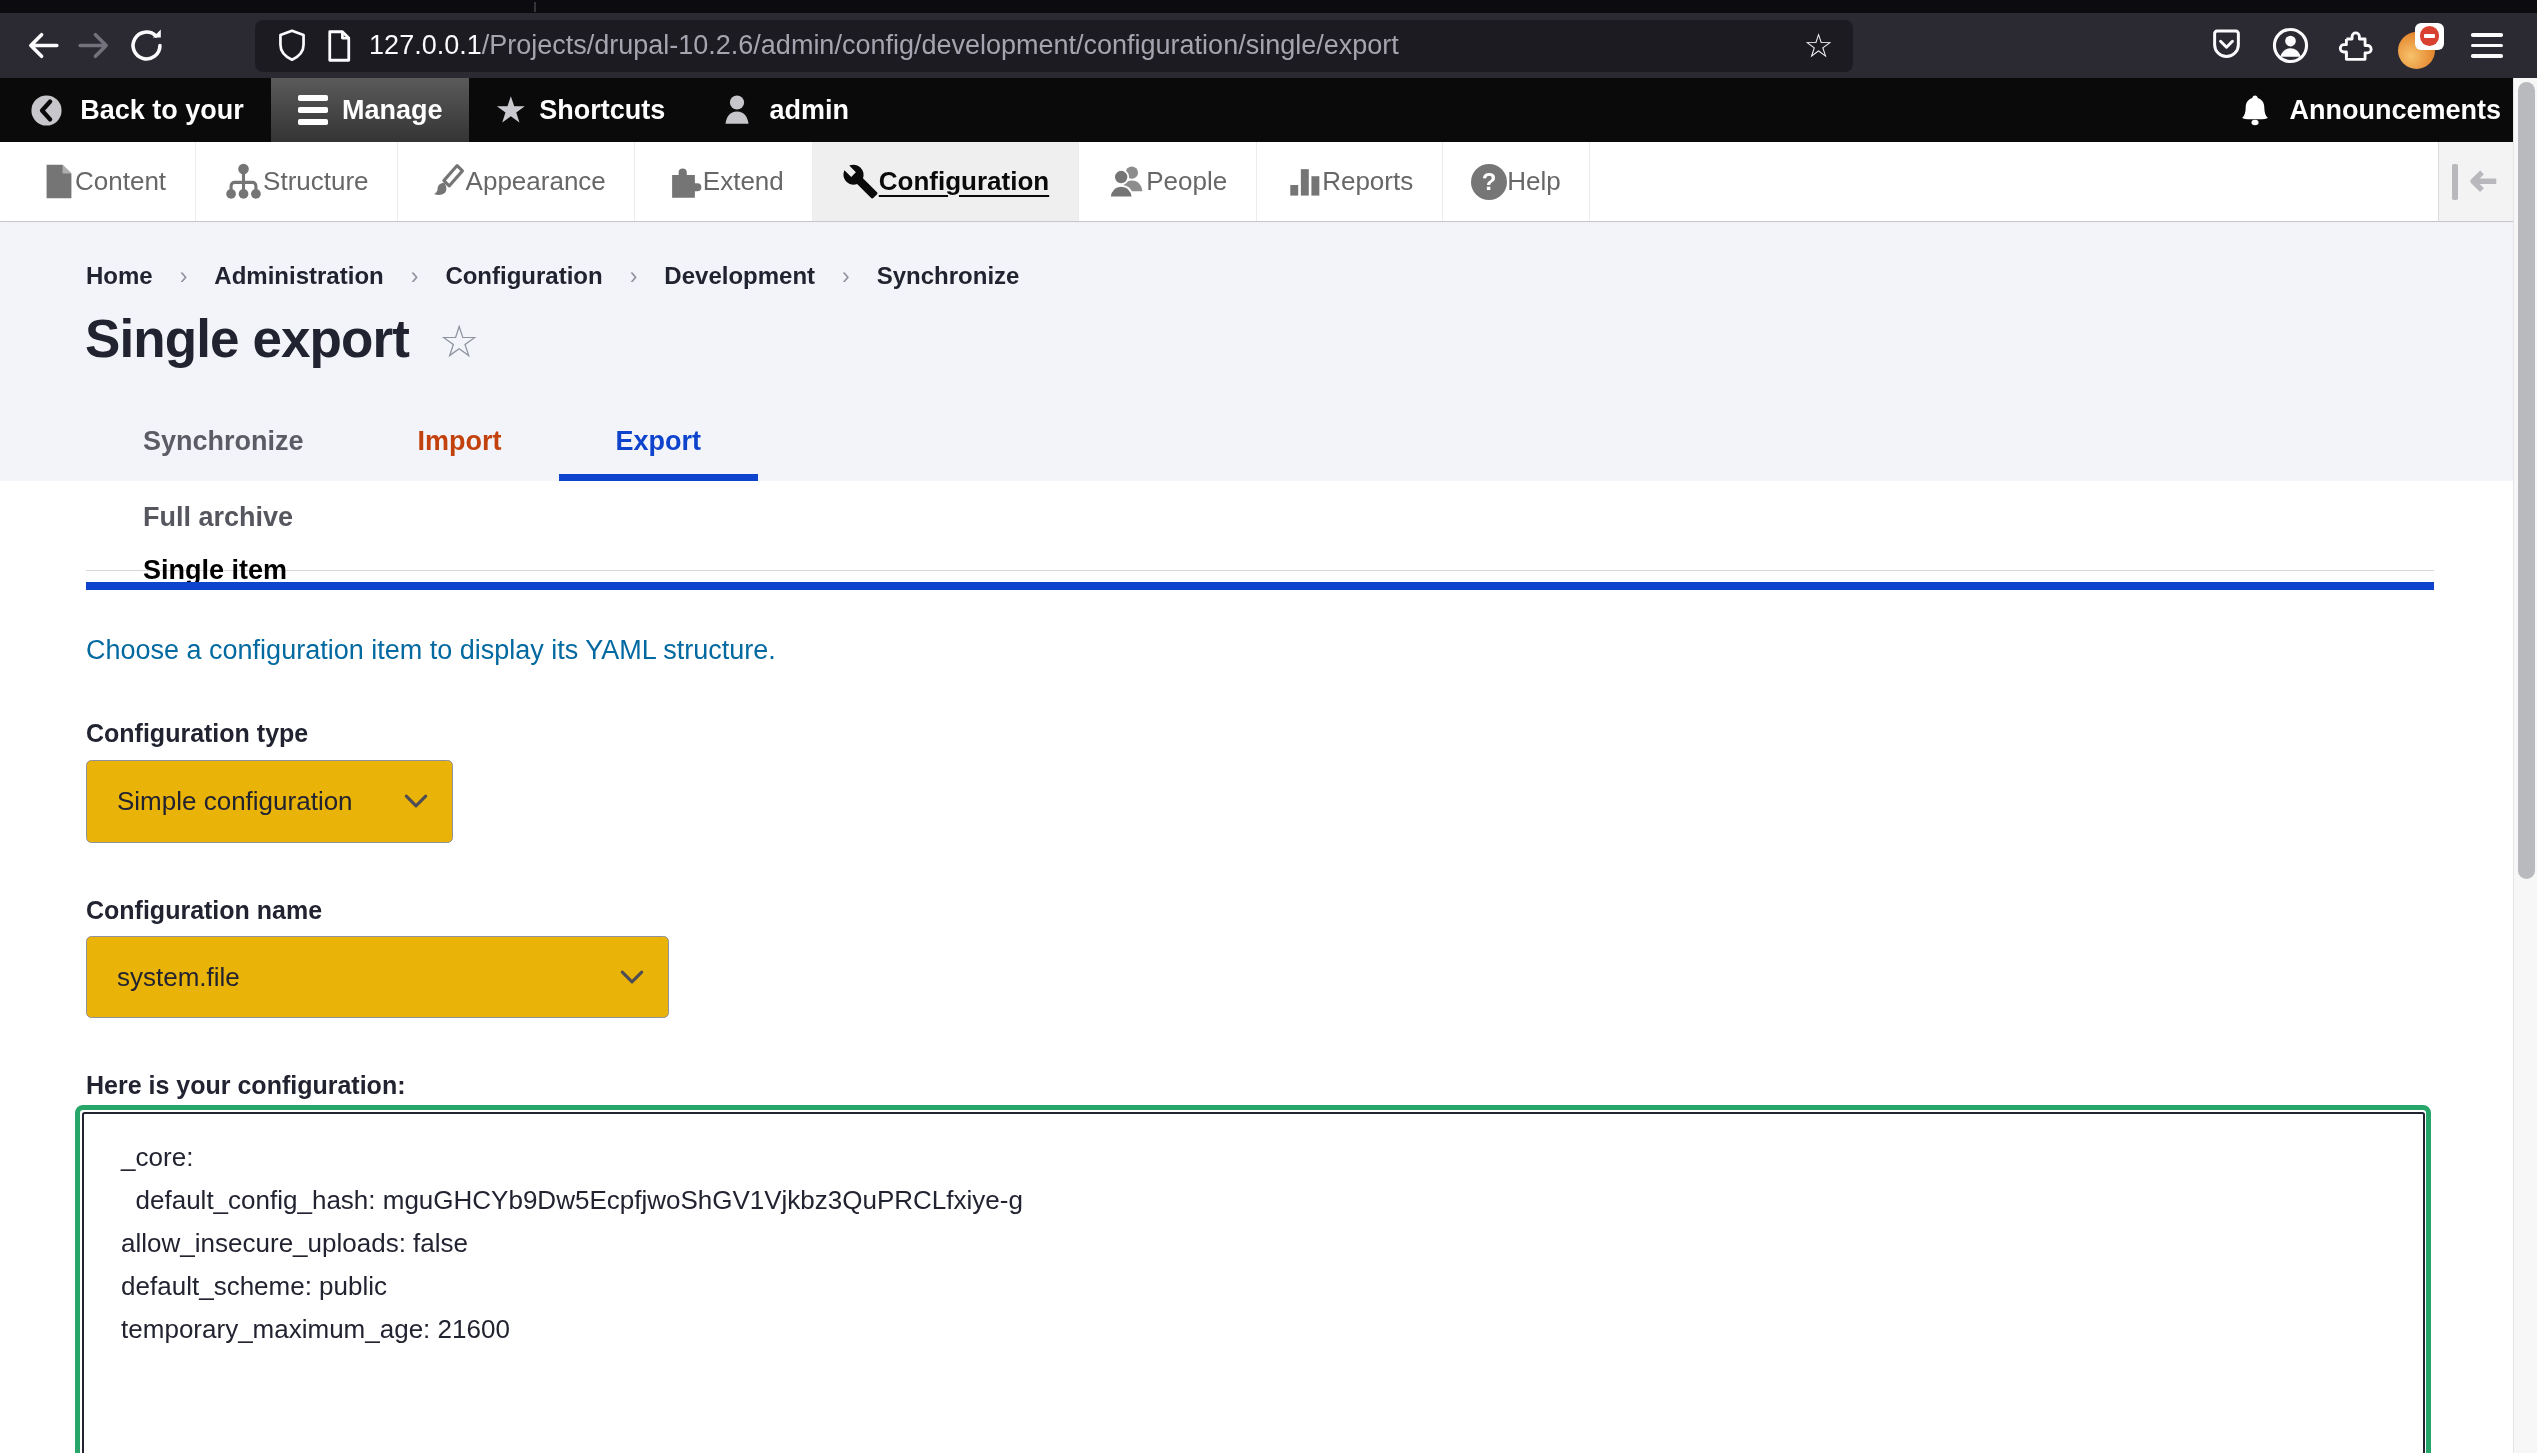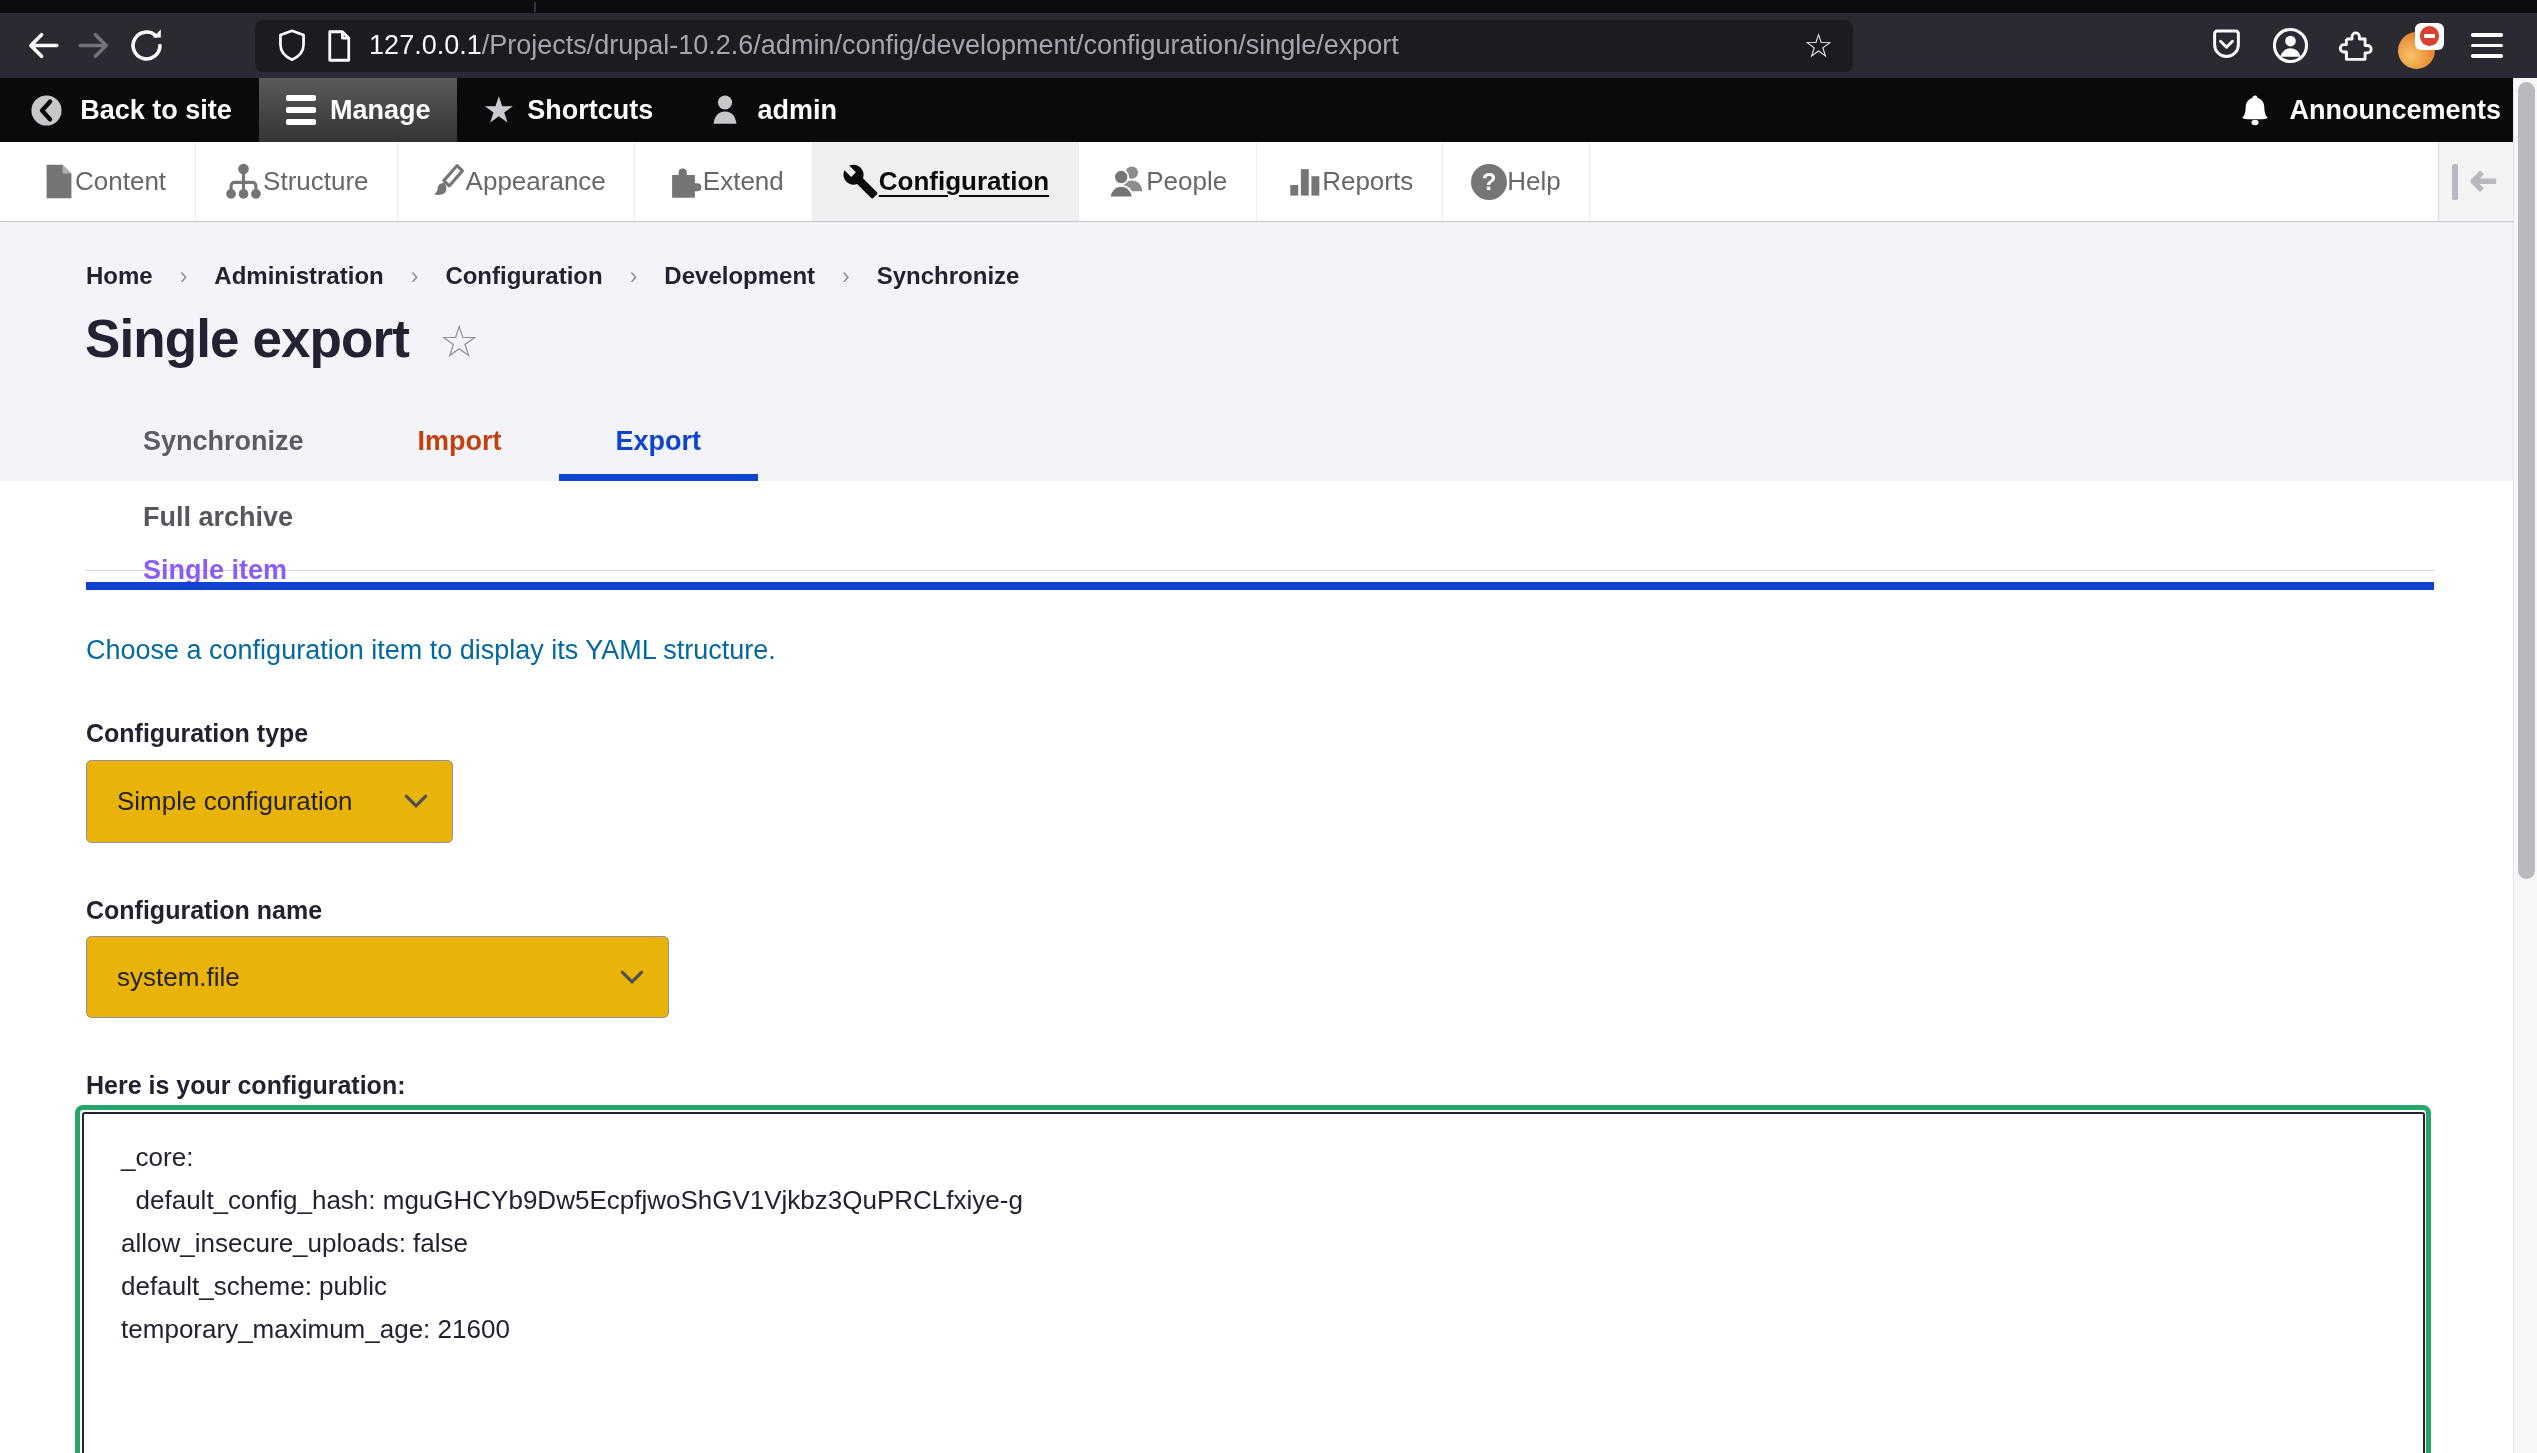--- a/index.html
+++ b/index.html
@@ -69,21 +69,21 @@
           font-size:27px; font-weight:700; color:#5b5c66; }
   .ptab.shade2 { color:#c2410c; }
   .ptab.active { color:#0d43cd; }
   .ptab.active::after { content:""; position:absolute; left:0; right:0; bottom:0; height:7.1px; background:#0d43cd; }
 
   
   .content { position:absolute; top:481px; left:0; width:2538px; height:972px; background:#fff; }
   .stabs { margin:0 104px 0 86px; height:90px; border-bottom:1.8px solid #d5d6db; display:flex;flex-direction:column; }
   .stab { position:relative; padding:21.4px 57px 0 57px; display:flex; align-items:center;
           font-size:27px; font-weight:700; color:#55565e; }
-  .stab.active { color:#8b5cf6; }
+  .stab.active { color:#000000; }
   .stab.active::after { content:""; position:absolute; left:0; right:0; bottom:-4.5px; height:8px; background:#0d43cd; }
   .form { padding-left:86px; }
   .description { margin-top:64px; font-size:27px; color:#0369a1; }
   .field-label { margin-top:53px; font-size:25px; font-weight:700; color:#222330; }
   .select { margin-top:11.6px; height:83px; border:1.8px solid #8e929c; border-radius:5.3px; background:#eab308;
             display:flex; align-items:center; justify-content:space-between; padding:0 24px 0 30px;
             font-size:26px; color:#222330; }
   .select.type { width:367px; }
   .select.name { width:583px; height:82px; }
   .yaml-wrap { margin-top:5.3px; margin-left:-10.7px; width:2356px; height:418px;
@@ -173,21 +173,21 @@
       </div>
     </div>
   </div>
 
   <div class="admin-toolbar">
     <div class="dt-item">
       <svg width="39" height="39" viewBox="0 0 44 44">
         <circle cx="22" cy="22" r="17" fill="#c6c6cb"></circle>
         <path d="M26 12l-9 10 9 10" stroke="#0a0a0a" stroke-width="5" fill="none" stroke-linecap="round" stroke-linejoin="round"></path>
       </svg>
-      <span>Back to site</span>
+      <span>Back to your</span>
     </div>
     <div class="dt-item active">
       <div class="dt-manage-burger">
           <span></span>
           <span></span>
           <span></span>
         </div>
       <span>Manage</span>
     </div>
     <div class="dt-item">

